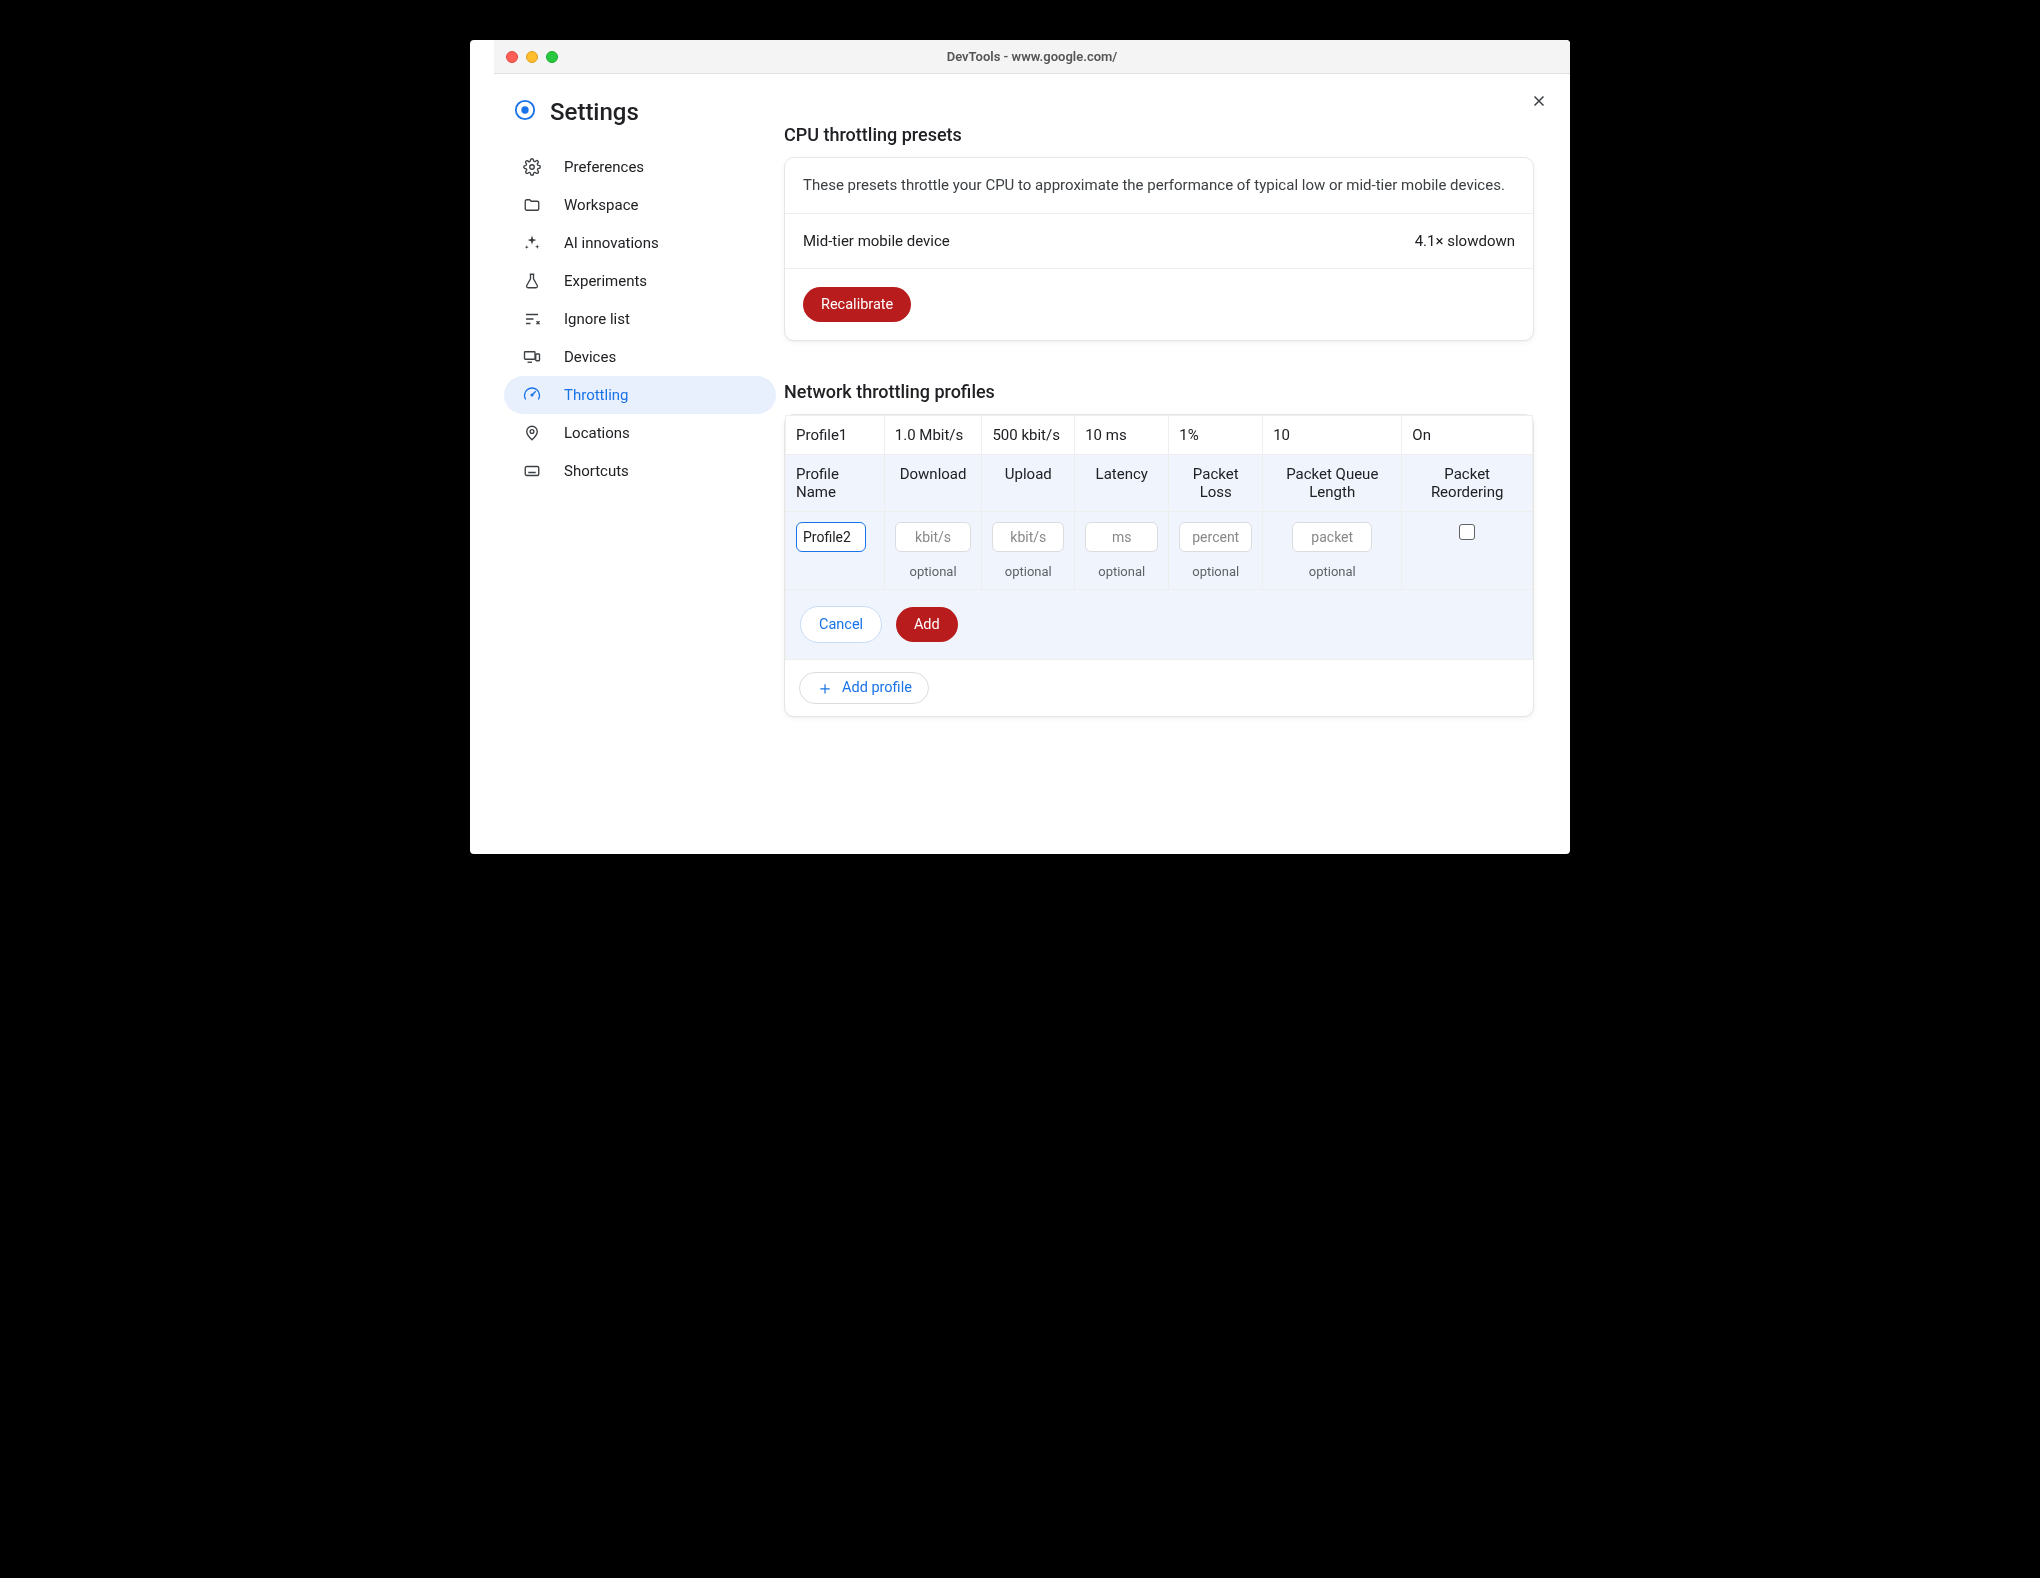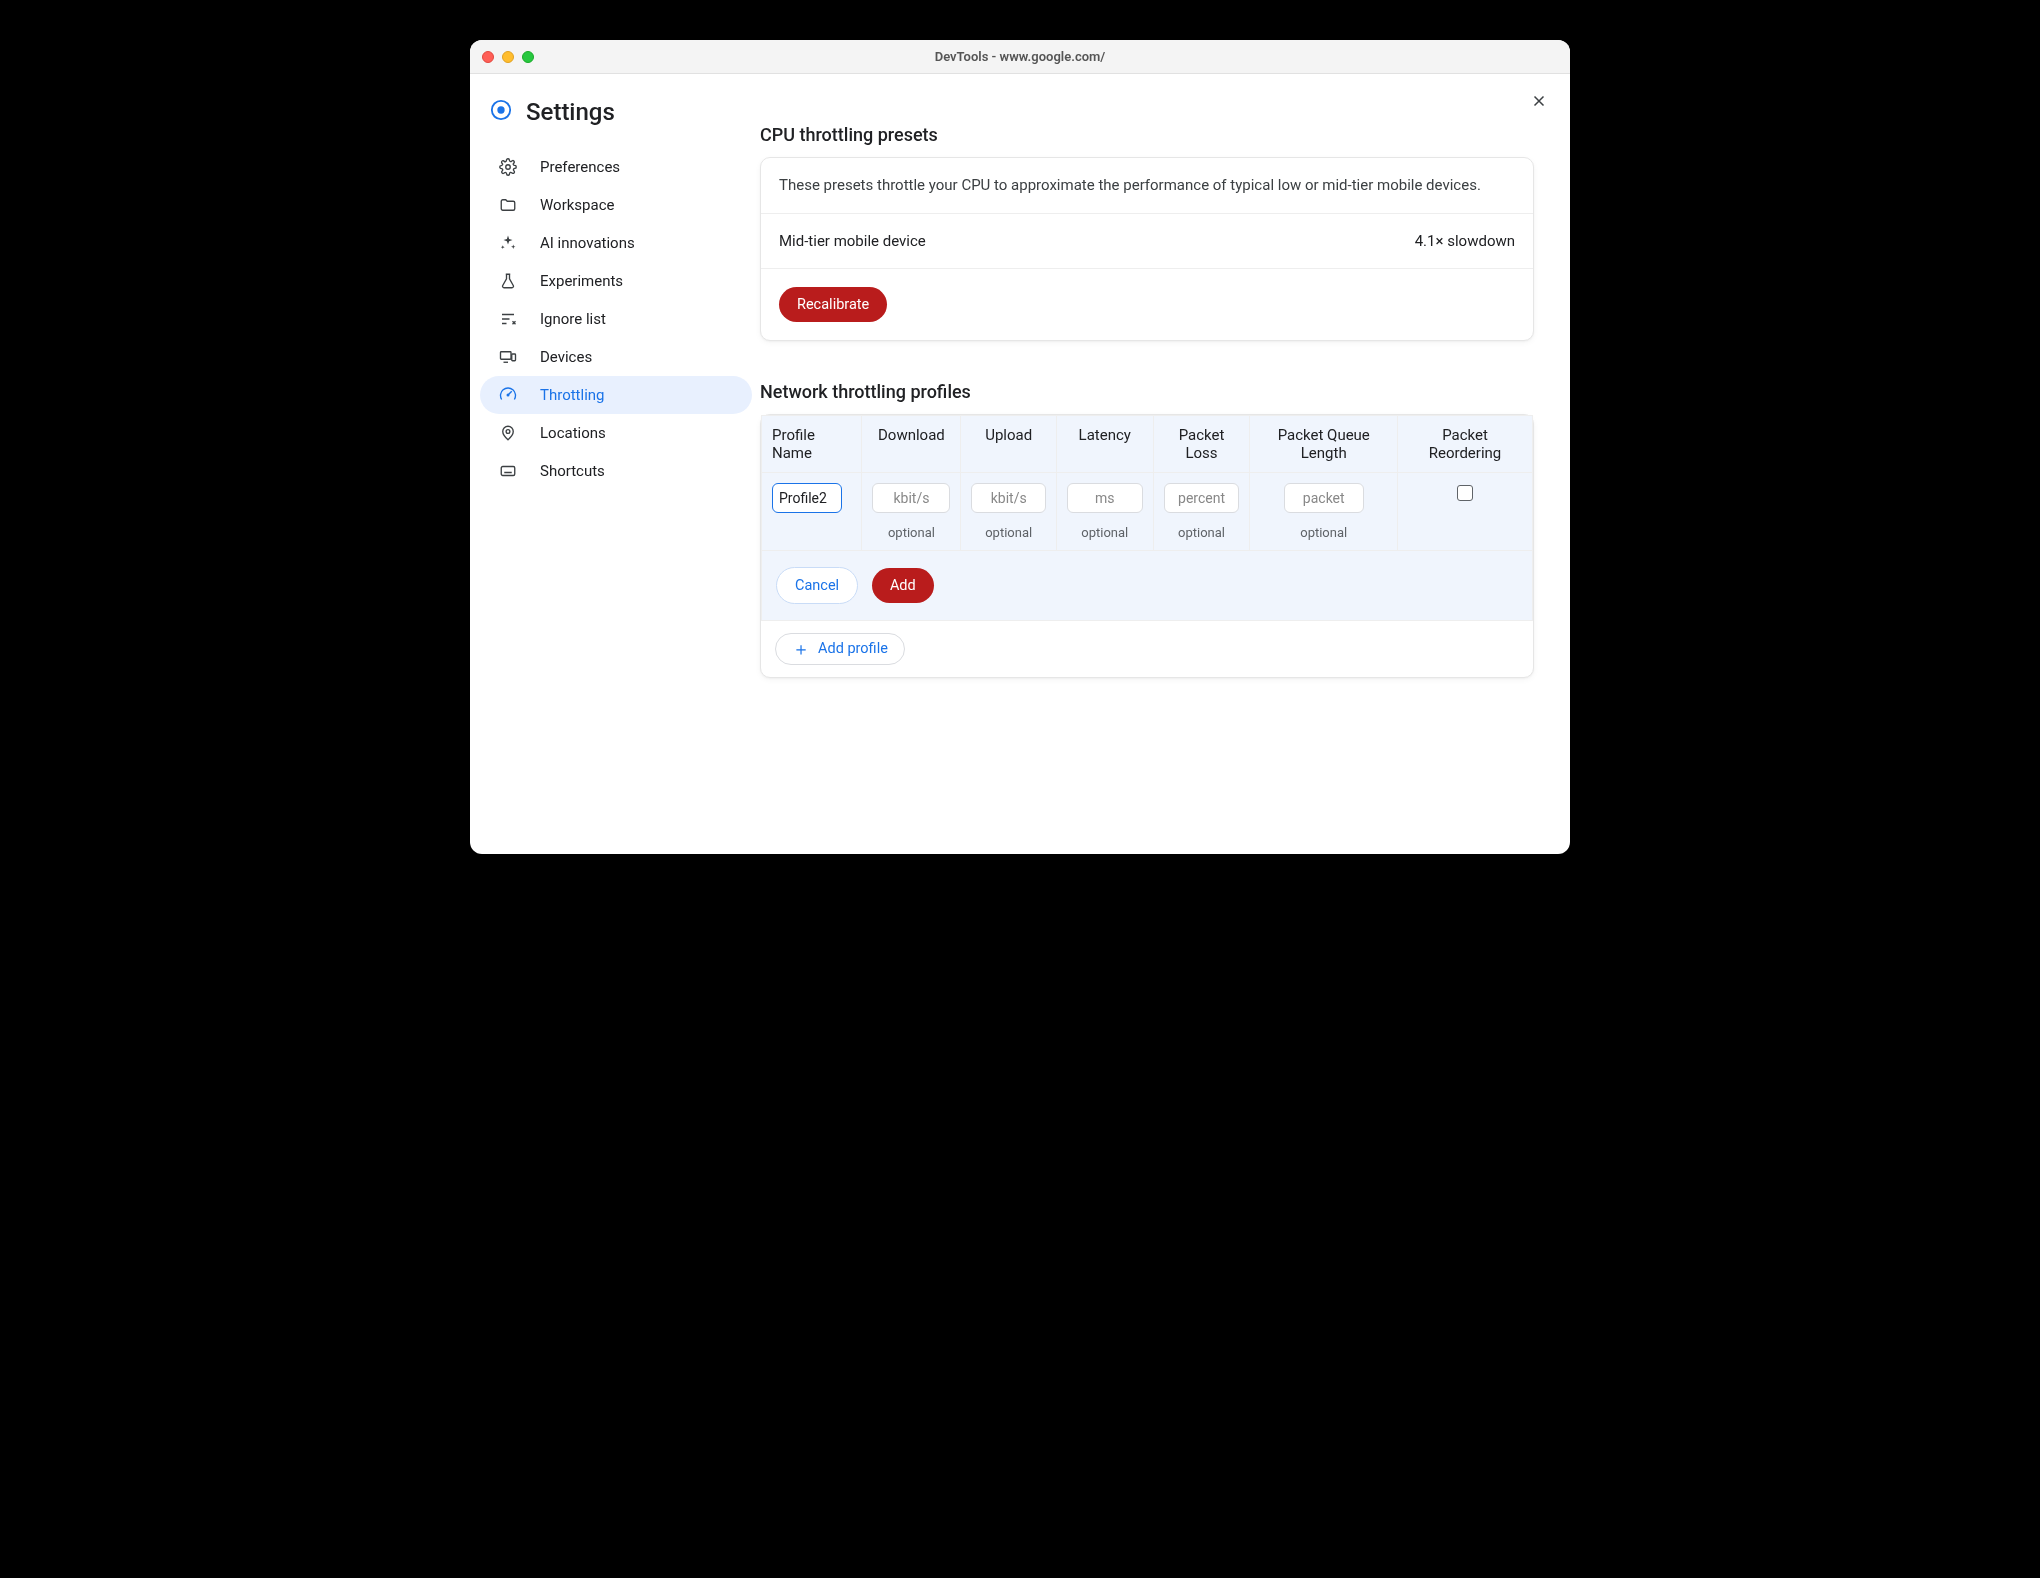--- a/index.html
+++ b/index.html
@@ -9,23 +9,24 @@
       display: flex;
       align-items: flex-start;
       justify-content: center;
       padding: 40px;
       font-size: 15px;
       color: #202124;
     }
     .window {
       width: 1100px;
       background: #fff;
-      border-radius: 12px;
+      border-radius: 4px;
       overflow: hidden;
       box-shadow: 0 20px 60px rgba(0,0,0,0.5);
+      padding-left: 24px;
     }
     .titlebar {
       height: 34px;
       background: #f4f4f4;
       display: flex;
       align-items: center;
       padding: 0 12px;
       position: relative;
       border-bottom: 1px solid #e1e1e1;
     }
@@ -333,20 +334,29 @@
         </div>
         <div class="card-footer">
           <button class="btn primary">Recalibrate</button>
         </div>
       </div>
 
       <h2 class="sec">Network throttling profiles</h2>
       <div class="card">
         <table class="ntable">
           <tbody>
+              <tr>
+            <th>Profile1</th>
+            <th>1.0 Mbit/s</th>
+            <th>500 kbit/s</th>
+            <th>10 ms</th>
+            <th>1%</th>
+            <th>10</th>
+            <th>On</th>
+          </tr>
           <tr class="labelrow">
             <td>Profile Name</td>
             <td>Download</td>
             <td>Upload</td>
             <td>Latency</td>
             <td>Packet Loss</td>
             <td>Packet Queue Length</td>
             <td>Packet Reordering</td>
           </tr>
           <tr class="editrow">

